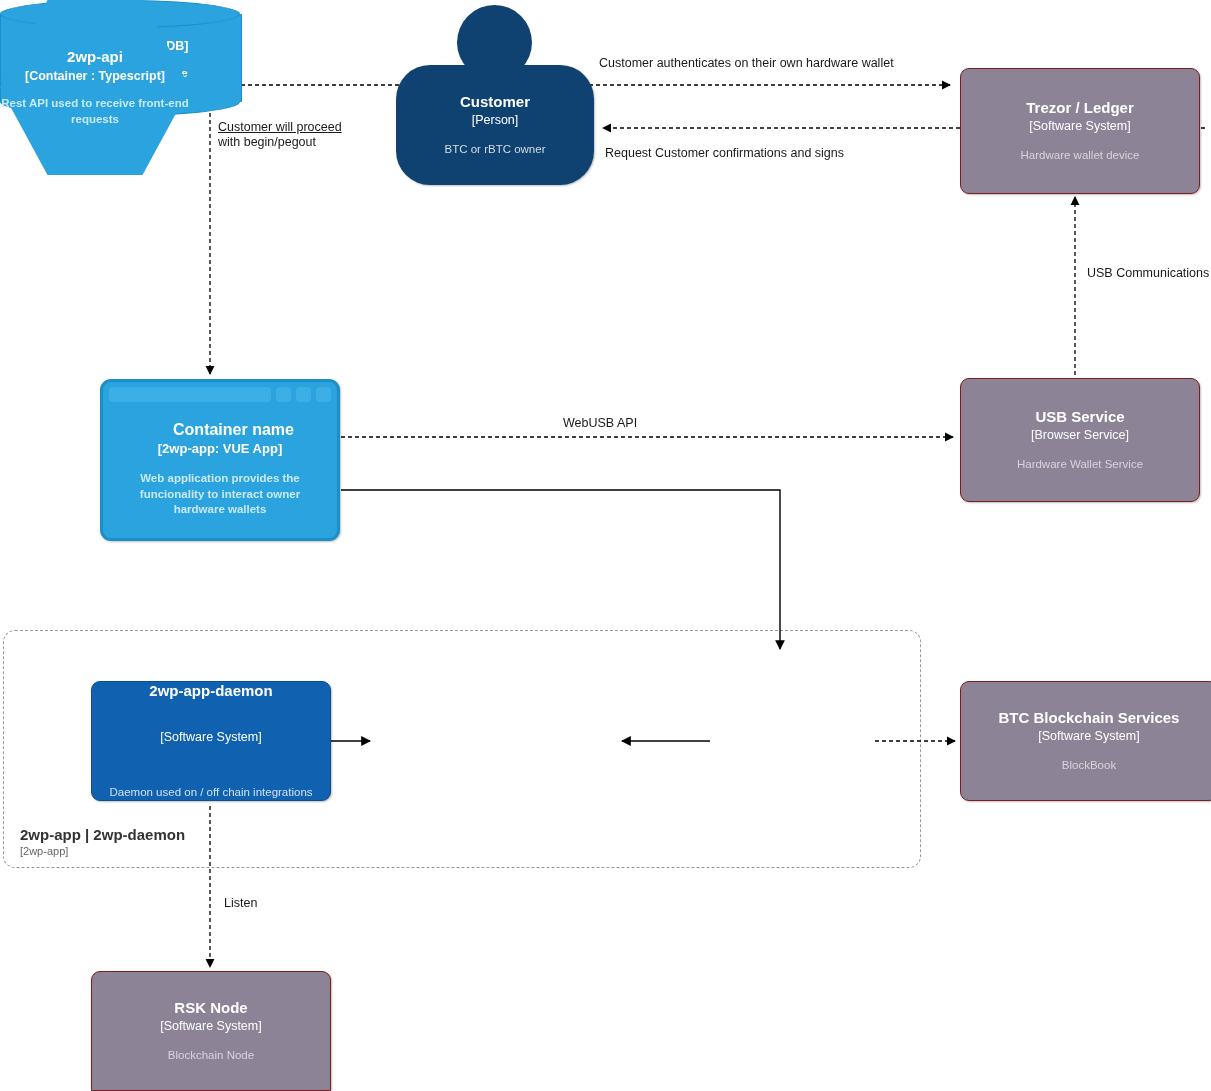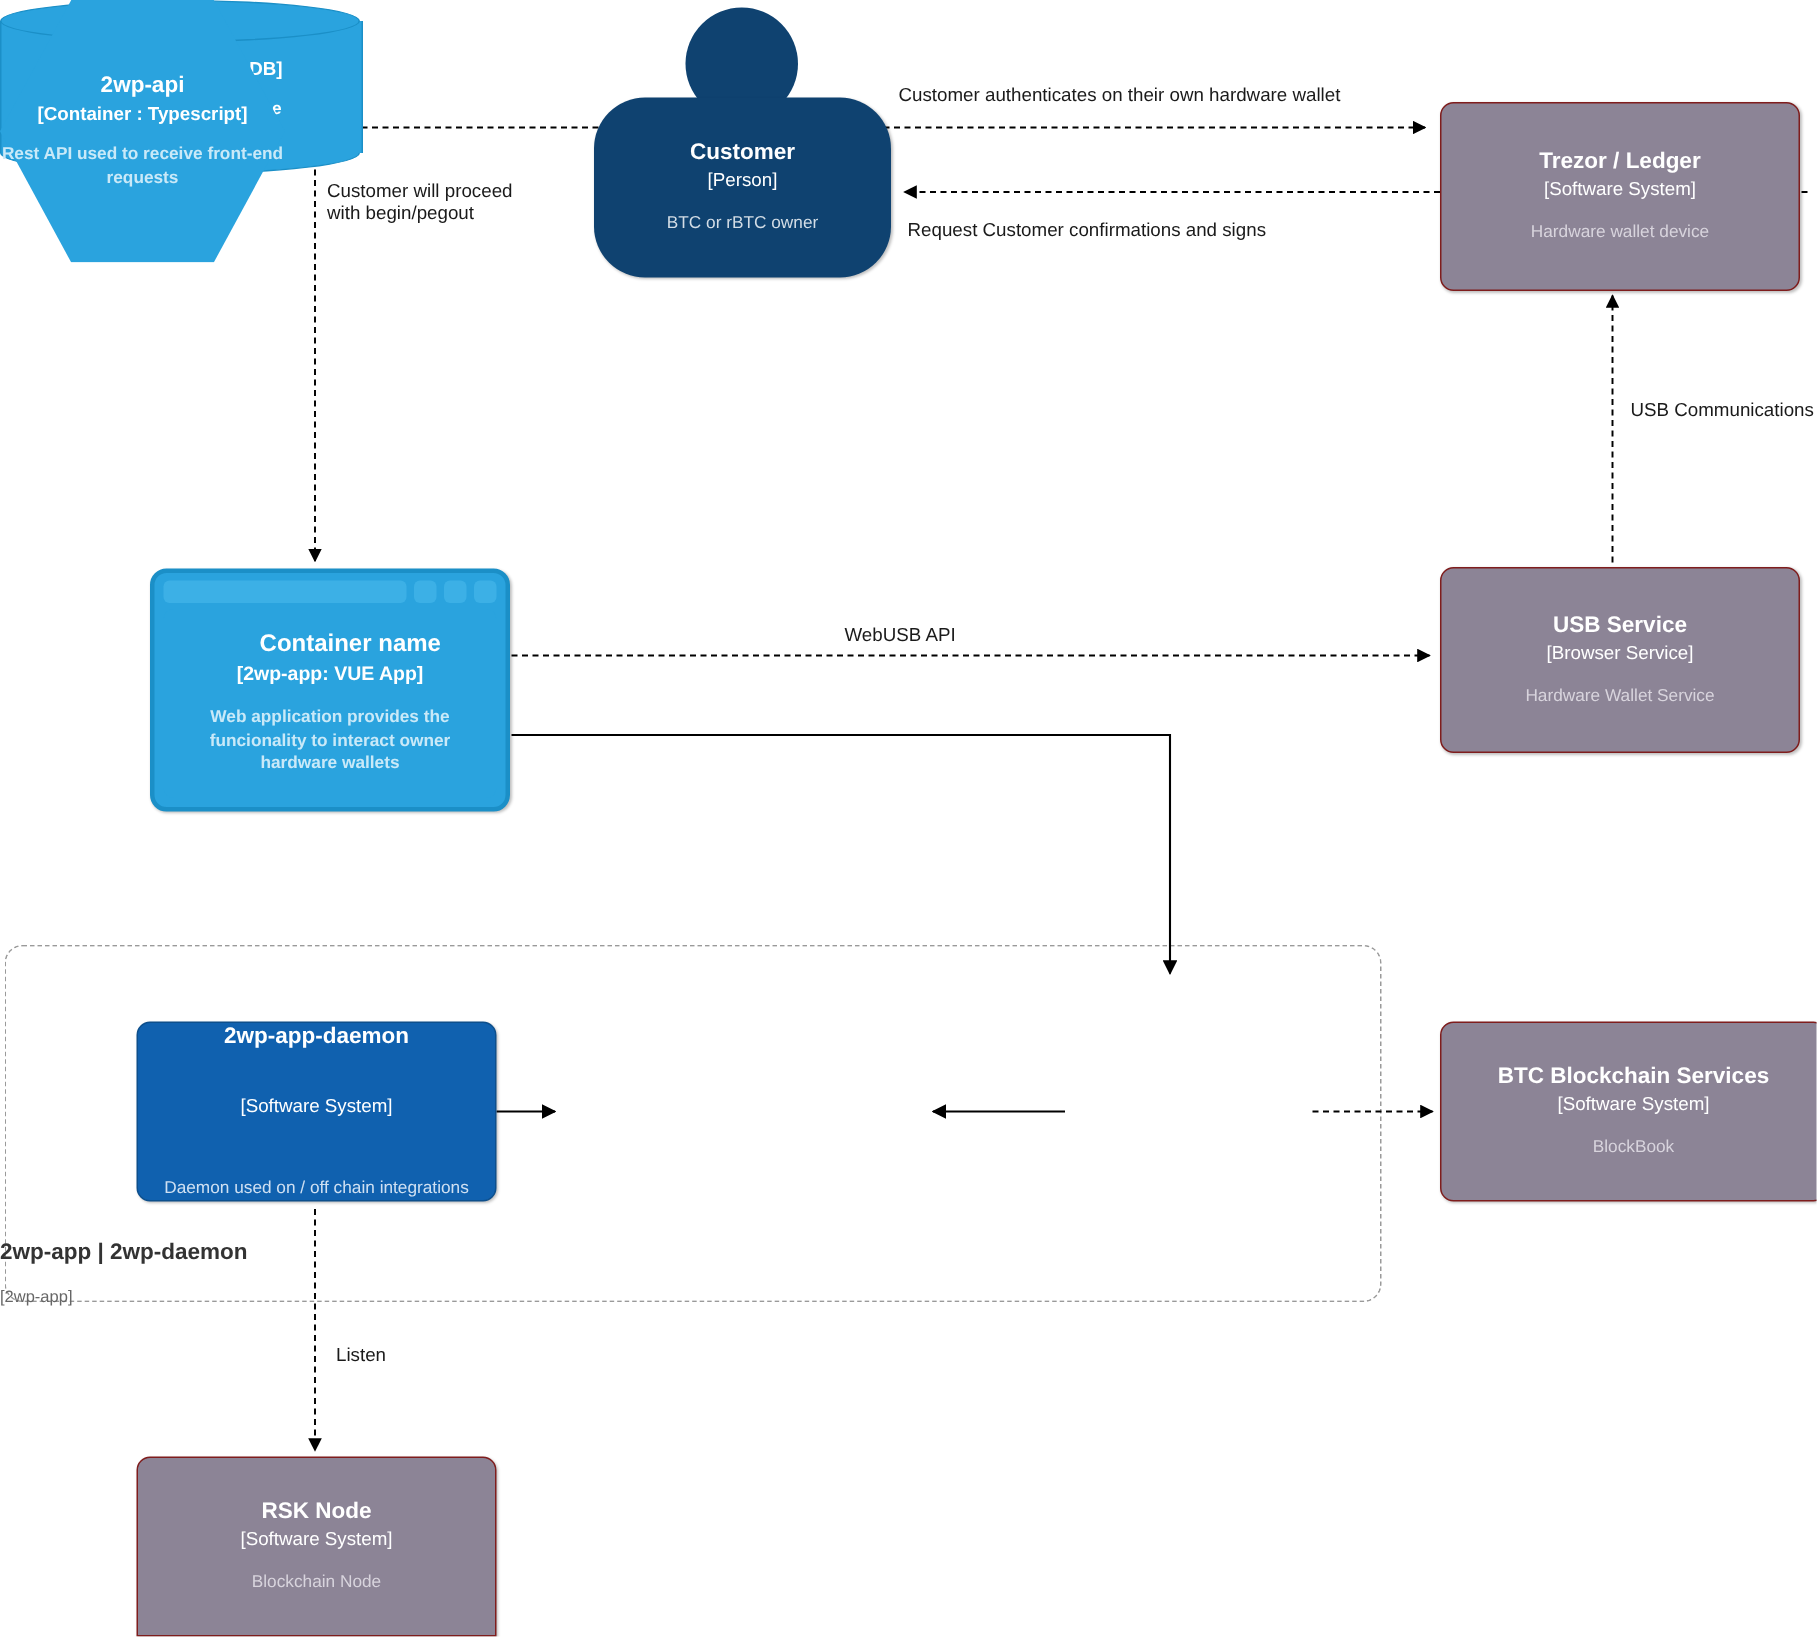--- a/index.html
+++ b/index.html
@@ -67,23 +67,23 @@
   #hex-shape{position:absolute;left:0;top:0;width:190px;height:175px;background:#2AA3DE;
        clip-path:polygon(25% 0%,75% 0%,100% 50%,75% 100%,25% 100%,0% 50%);}
   #hex-text{position:absolute;left:-10px;top:0;width:210px;height:175px;display:flex;
        flex-direction:column;align-items:center;justify-content:center;text-align:center;}
   #hex-text .n-sub{font-weight:bold;}
   #hex-text .n-desc{color:#c9e9f8;font-weight:bold;margin-top:12px;}
 
   
   #boundary{position:absolute;left:3px;top:630px;width:918px;height:238px;
        border:1.6px dashed #9a9a9a;border-radius:12px;box-sizing:border-box;}
-  #boundary-label{position:absolute;left:0;top:826px;}
+  #boundary-label{position:absolute;left:20px;top:826px;}
   #boundary-name{font-size:15px;font-weight:bold;color:#333333;}
-  #boundary-type{font-size:11px;color:#666666;margin-top:16px;}
+  #boundary-type{font-size:11px;color:#666666;margin-top:2px;}
 
   .edge-label{position:absolute;font-size:12.5px;color:#1a1a1a;white-space:nowrap;}
 </style>
 </head>
 <body>
 
 <div id="canvas">
 
   <div id="boundary"></div>
   <div id="boundary-label">
@@ -114,21 +114,21 @@
 
     <path d="M 710 741 L 622 741" fill="none" stroke="#000" stroke-width="1.4" marker-end="url(#arrow)"></path>
 
     <path d="M 875 741 L 955 741" fill="none" stroke="#000" stroke-width="1.3" stroke-dasharray="4,3" marker-end="url(#arrow)"></path>
 
     <path d="M 210 806 L 210 967" fill="none" stroke="#000" stroke-width="1.3" stroke-dasharray="4,3" marker-end="url(#arrow)"></path>
   </svg>
 
   <div class="edge-label" style="left:599px;top:56px;">Customer authenticates on their own hardware wallet</div>
   <div class="edge-label" style="left:605px;top:146px;">Request Customer confirmations and signs</div>
-  <div class="edge-label" style="left:218px;top:120px;">Customer will proceed</div>
+  <div class="edge-label" style="left:218px;top:120px;text-decoration:underline;">Customer will proceed</div>
   <div class="edge-label" style="left:218px;top:135px;">with begin/pegout</div>
   <div class="edge-label" style="left:1087px;top:266px;">USB Communications</div>
   <div class="edge-label" style="left:563px;top:416px;">WebUSB API</div>
   <div class="edge-label" style="left:224px;top:896px;text-align:right;">Listen</div>
 
   <div id="person-head"></div>
   <div class="node" id="person-customer">
     <div class="n-title">Customer</div>
     <div class="n-sub">[Person]</div>
     <div class="n-desc">BTC or rBTC owner</div>

